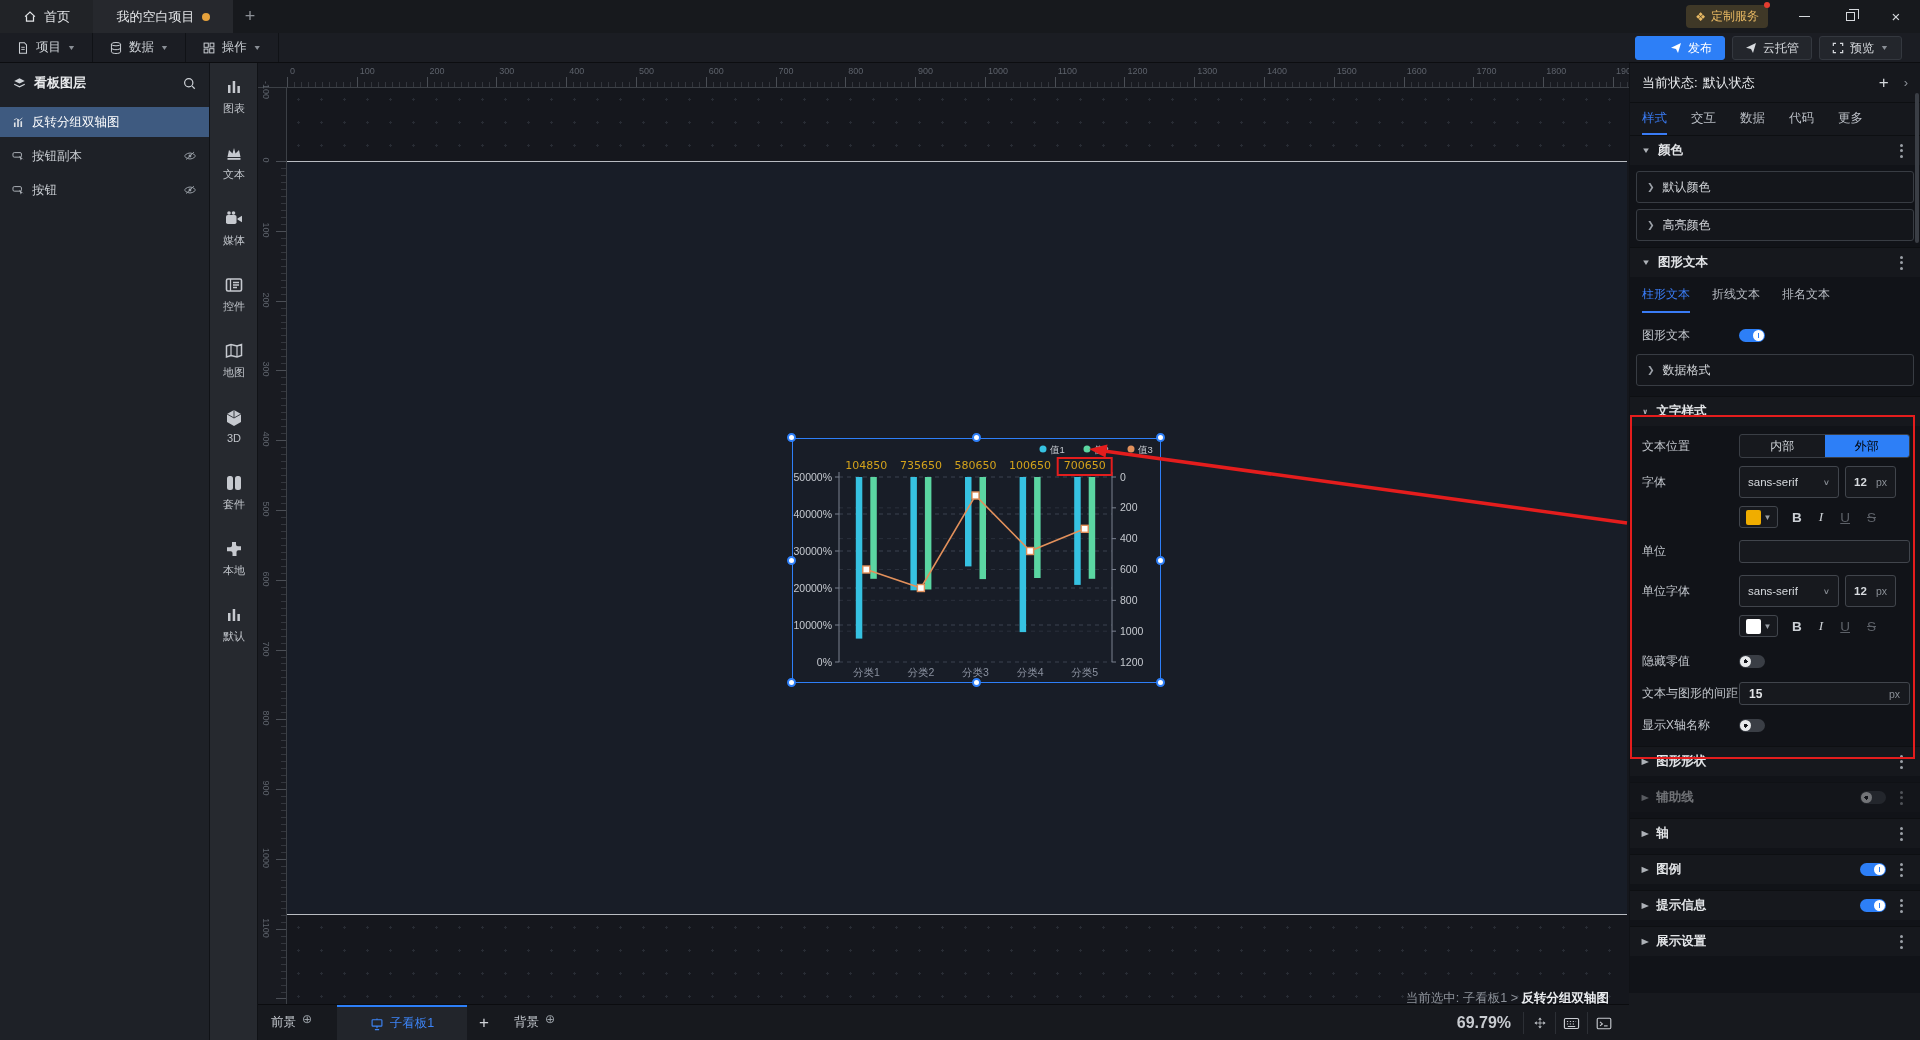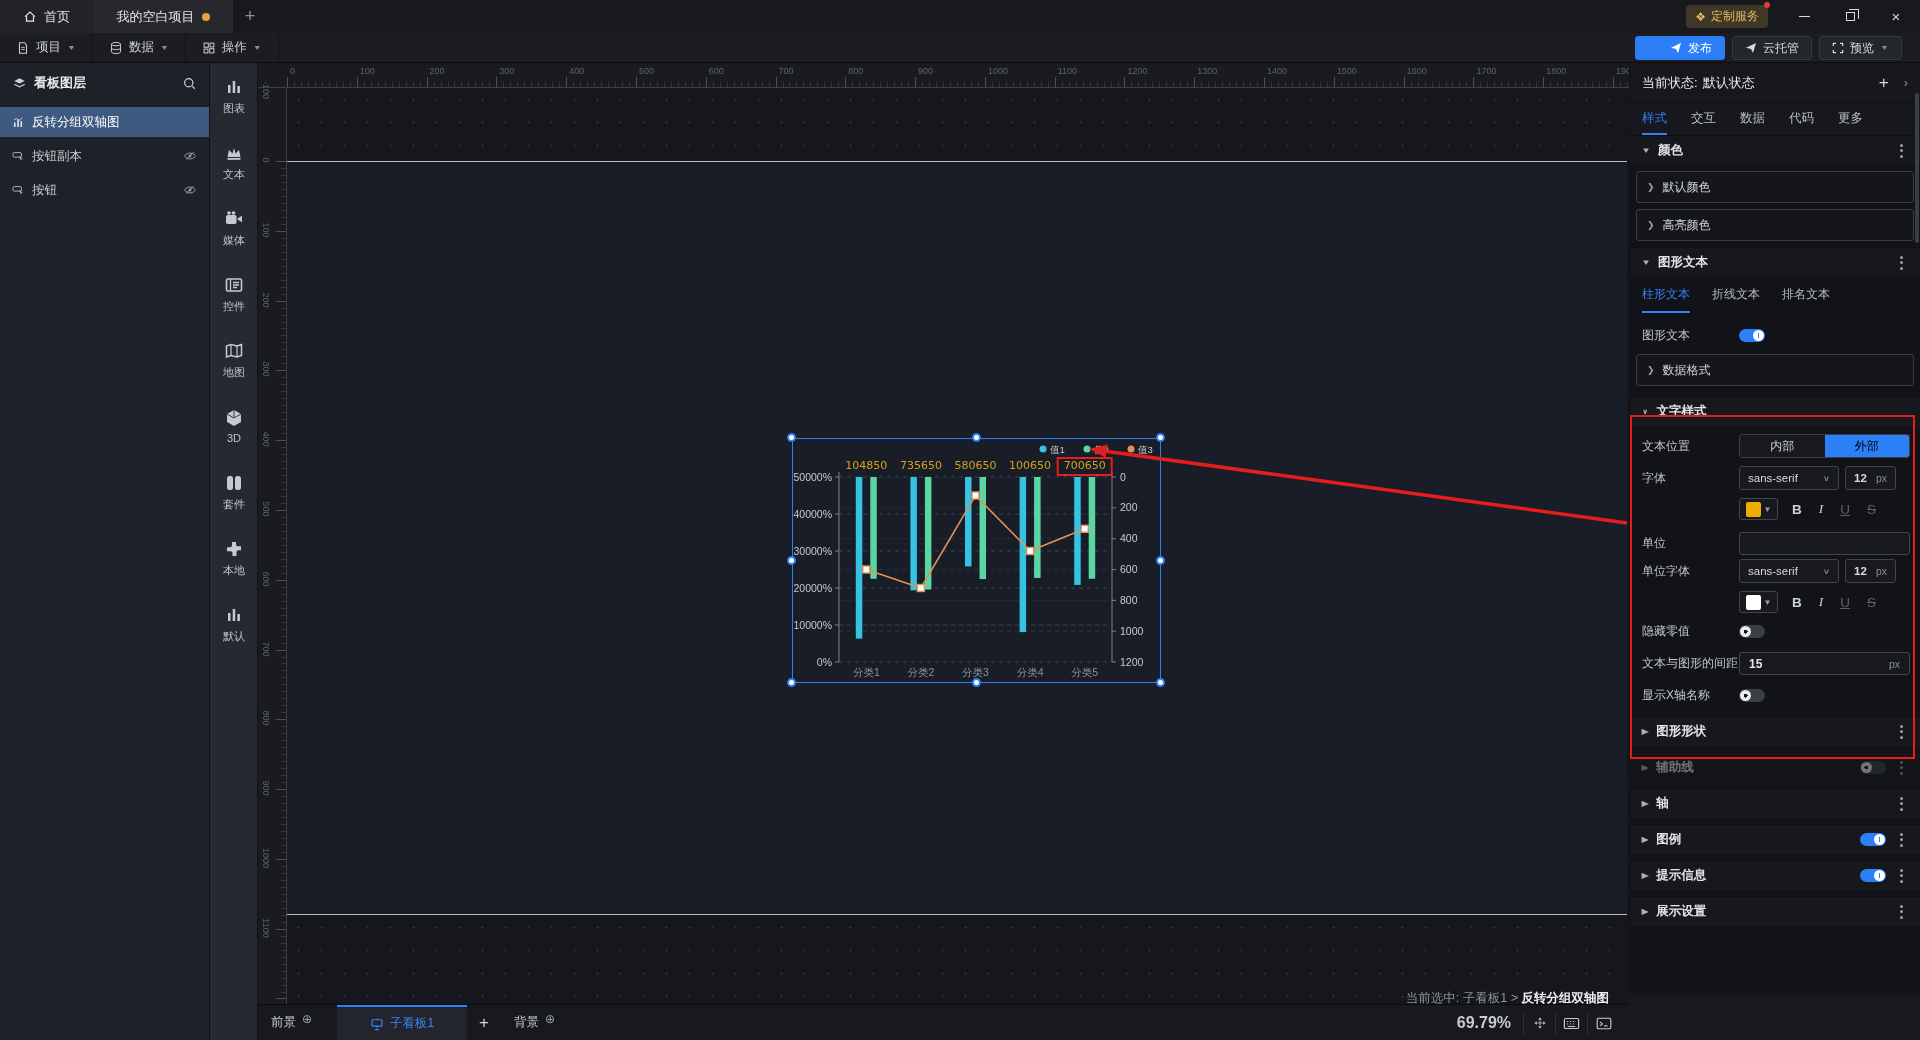--- a/index.html
+++ b/index.html
@@ -100,21 +100,21 @@
   .frow { display:flex; align-items:center; padding:0 10px 0 12px; margin-top:8px; }
   .flabel { width:97px; color:#c2c6cc; flex:none; }
   .toggle { width:26px; height:13px; border-radius:7px; background:#3a3e45; position:relative; flex:none; }
   .toggle .knob { position:absolute; left:1px; top:1px; width:11px; height:11px; border-radius:50%; background:radial-gradient(circle,#15171c 0 2px,#e8eaec 2px); }
   .toggle.on { background:#2d7ff7; }
   .toggle.on .knob { left:auto; right:1px; background:#fff; }
   .toggle.on .knob::after { content:""; position:absolute; left:5px; top:3px; width:1px; height:5px; background:#2d7ff7; }
   .seg { display:flex; flex:1; height:24px; border:1px solid #3a3e45; border-radius:3px; overflow:hidden; background:#17191e; }
   .seg > div { flex:1; display:flex; align-items:center; justify-content:center; color:#cfd3d8; }
   .seg > .on { background:#2d7ff7; color:#000000; }
-  .sel { height:24px; border:1px solid #41454c; border-radius:3px; background:#17191e; display:flex; align-items:center; justify-content:space-between; padding:0 8px; color:#d7dade; font-size:11.5px; }
+  .sel { height:32px; border:1px solid #41454c; border-radius:3px; background:#17191e; display:flex; align-items:center; justify-content:space-between; padding:0 8px; color:#d7dade; font-size:11.5px; }
   .sel .chev { font-size:10px; }
   .w-font { width:100px; margin-right:6px; }
   .w-size { width:51px; font-weight:bold; }
   .w-size em { font-style:normal; color:#8a8f96; font-weight:normal; font-size:10.5px; }
   .swatch { width:39px; height:22px; border:1px solid #41454c; border-radius:3px; background:#17191e; display:flex; align-items:center; justify-content:center; gap:3px; margin-right:14px; }
   .swatch .sq { width:15px; height:15px; border-radius:2px; }
   .swatch .dn { font-size:8px; color:#9ba0a7; }
   .bius { display:flex; gap:17px; align-items:center; font-size:13.5px; }
   .bius .b { font-weight:bold; color:#ccd0d5; }
   .bius .i { font-style:italic; color:#ccd0d5; font-family:"Liberation Serif","DejaVu Serif",serif; }
@@ -608,21 +608,21 @@
         <span class="u">U</span>
         <span class="s">S</span>
       </div>
     </div>
     <div class="frow" style="margin-top:12px">
       <span class="flabel">单位</span>
       <div class="tinput">
         <span></span>
       </div>
     </div>
-    <div class="frow" style="margin-top:4px">
+    <div class="frow" style="margin-top:12px">
       <span class="flabel">单位字体</span>
       <div class="sel w-font">
         <span>sans-serif</span>
         <span class="chev">∨</span>
       </div>
       <div class="sel w-size">
         <span>12</span>
         <em>px</em>
       </div>
     </div>
@@ -632,21 +632,21 @@
         <span class="sq" id="unit-color-sq" style="background: rgb(255, 255, 255);"></span>
         <span class="dn">▼</span>
       </div>
       <div class="bius">
         <span class="b">B</span>
         <span class="i">I</span>
         <span class="u">U</span>
         <span class="s">S</span>
       </div>
     </div>
-    <div class="frow" style="margin-top:10px">
+    <div class="frow" style="margin-top:16px">
       <span class="flabel">隐藏零值</span>
       <span class="toggle">
           <span class="knob"></span>
         </span>
     </div>
     <div class="frow" style="margin-top:12px">
       <span class="flabel">文本与图形的间距</span>
       <div class="tinput">
         <span>15</span>
         <em>px</em>

